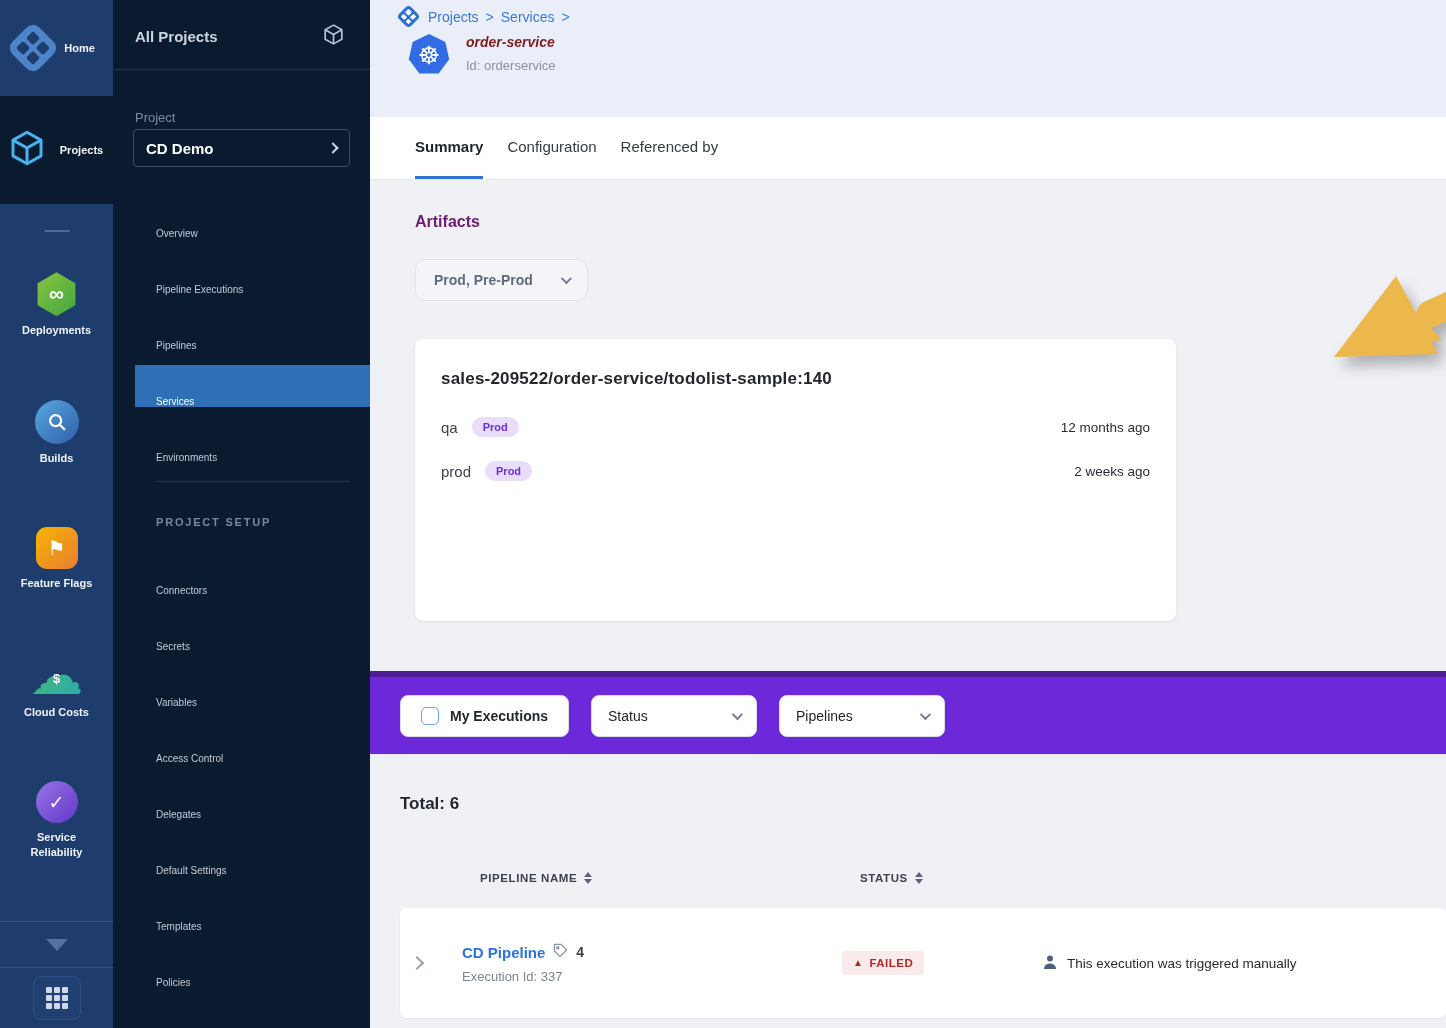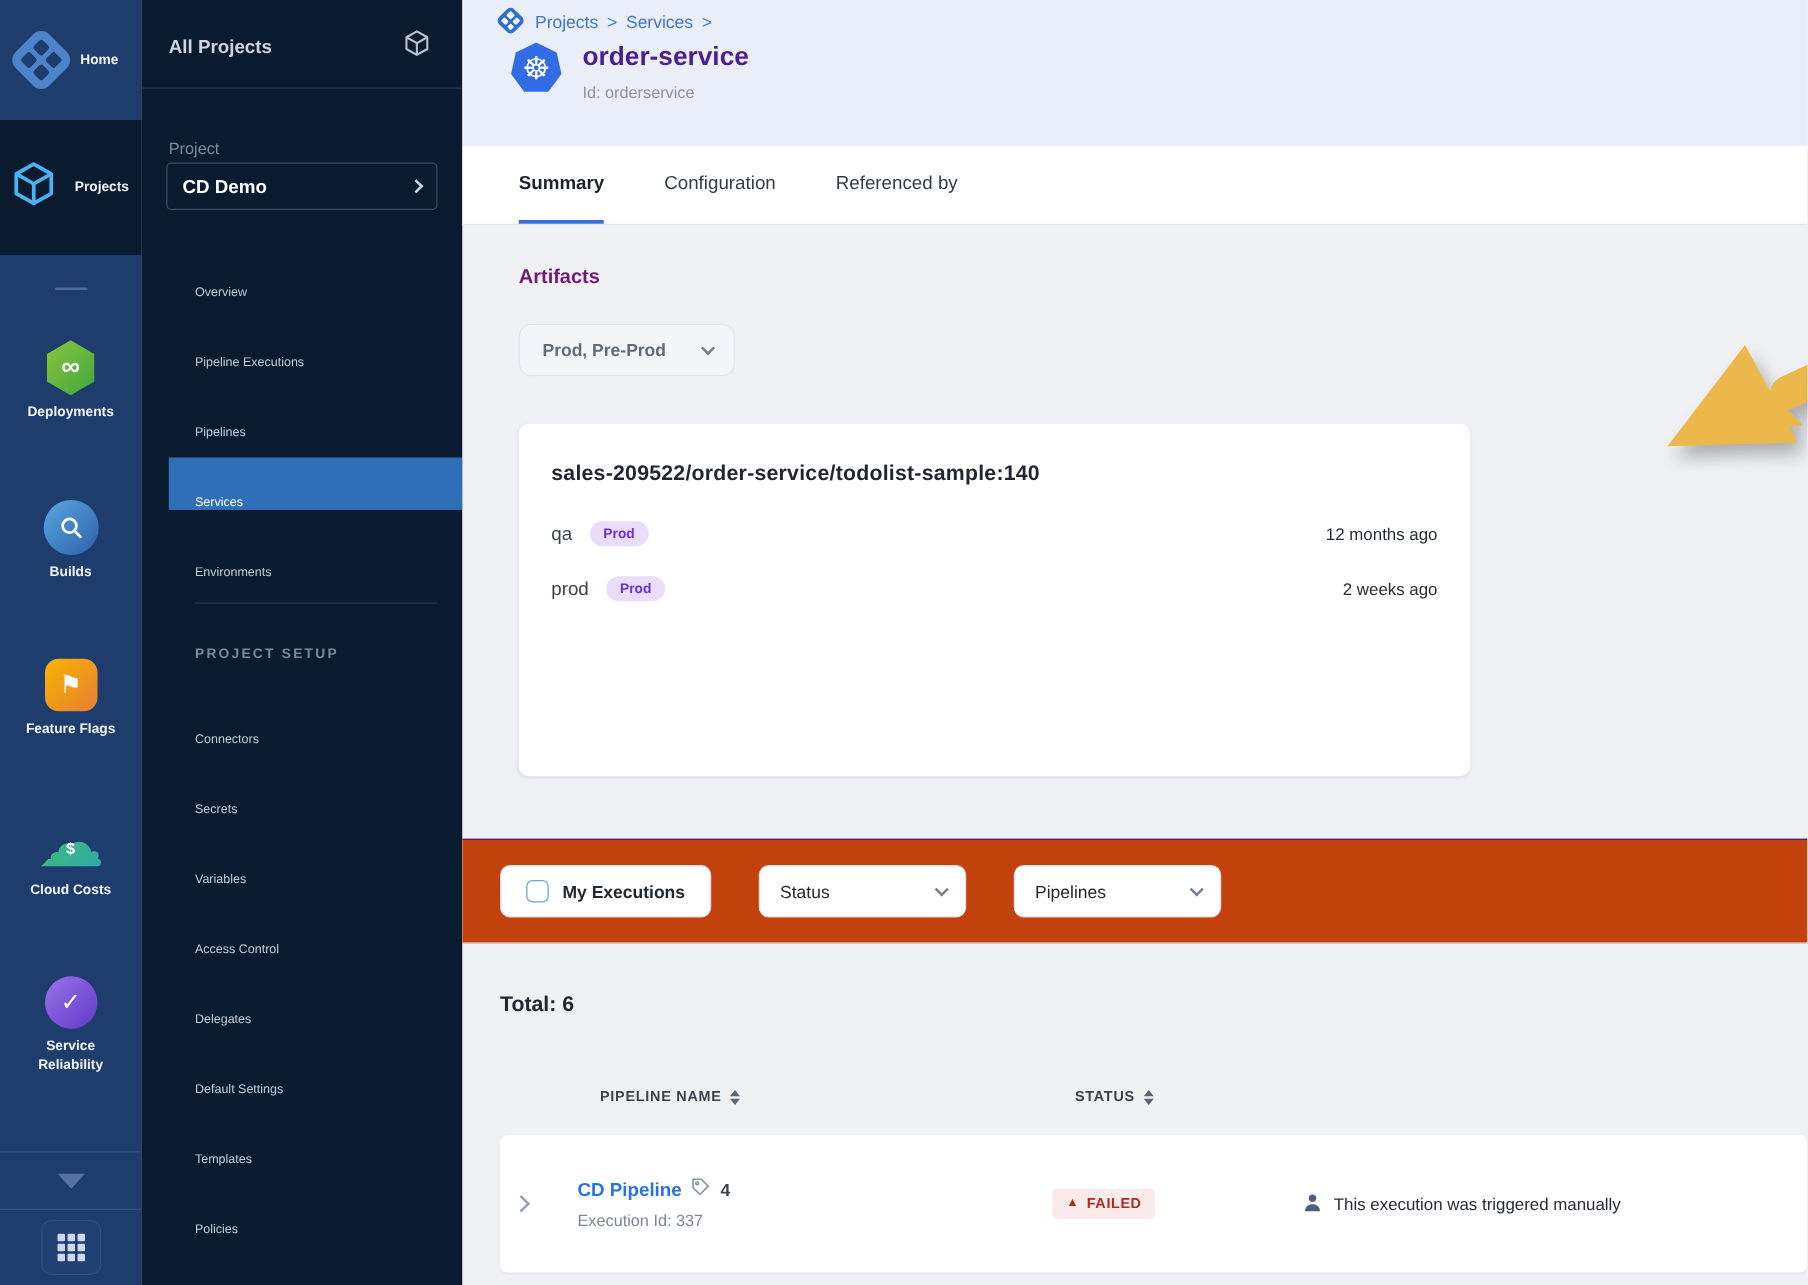--- a/index.html
+++ b/index.html
@@ -62,46 +62,46 @@
   .page-header { background:#e9eef8; padding:8px 0 0 30px; height:117px; }
   .breadcrumb { display:flex; align-items:center; gap:7px; font-size:14px; color:#3b77d9; font-weight:500; }
   .crumb { cursor:pointer; }
   .crumb-sep { color:#3b77d9; }
   .harness-logo-sm { width:17px; height:17px; transform:rotate(45deg); background:#2f6ed2; border-radius:4px;
     display:grid; grid-template-columns:1fr 1fr; place-items:center; padding:2px; margin-right:4px; }
   .harness-logo-sm i { width:4.5px; height:4.5px; background:#fff; border-radius:1px; }
   .title-row { display:flex; align-items:flex-start; gap:16px; margin-top:9px; padding-left:8px; }
   .k8s-icon { width:42px; height:42px; background:#326ce5; color:#fff; font-size:25px; line-height:42px; text-align:center;
     clip-path:polygon(50% 0%,89% 19%,98% 60%,73% 94%,27% 94%,2% 60%,11% 19%); }
-  .page-title { font-size:21px; font-weight:bold; color:#4c1d95; }
+  .page-title { font-size:14px; font-weight:bold; color:#7f1d1d;font-style:italic; }
   .page-id { font-size:13px; color:#8b92a0; margin-top:8px; }
 
-  .tabs { background:#fff; border-bottom:1px solid #e4e6ec; height:63px; display:flex; gap:48px; padding-left:45px; }
+  .tabs { background:#fff; border-bottom:1px solid #e4e6ec; height:63px; display:flex; gap:24px; padding-left:45px; }
   .tab { display:flex; align-items:center; font-size:15px; color:#343b46; border-bottom:3px solid transparent; cursor:pointer; }
   .tab.active { font-weight:bold; color:#1d222b; border-bottom-color:#3273d4; }
 
   .content { padding:33px 0 0 45px; }
   .section-title { font-size:16px; font-weight:bold; color:#701a75; }
   .env-pill { margin-top:28px; display:inline-flex; align-items:center; gap:28px; height:42px; padding:0 18px;
     background:#f4f5f9; border:1px solid #e2e4ed; border-radius:10px; color:#636a79; font-weight:bold; font-size:14px; cursor:pointer; }
   .chev-down { width:8px; height:8px; border-right:2px solid #767e8e; border-bottom:2px solid #767e8e; transform:rotate(45deg) translateY(-2px); }
   .chev-right { width:8px; height:8px; border-right:2px solid #cfd6e2; border-bottom:2px solid #cfd6e2; transform:rotate(-45deg); }
 
   .artifact-card { margin-top:38px; width:761px; height:282px; background:#fff; border-radius:8px;
     box-shadow:0 1px 3px rgba(30,40,60,0.10); padding:30px 26px 0; }
   .artifact-title { font-size:17px; font-weight:bold; color:#23262f; letter-spacing:0.2px; }
   .artifact-row { display:flex; align-items:center; margin-top:28px; }
   .artifact-row + .artifact-row { margin-top:24px; }
   .env-name { font-size:15px; color:#3c424e; }
   .badge-prod { margin-left:14px; padding:4px 11px; border-radius:10px; background:#e9ddfb; color:#6b30d6;
     font-size:11px; font-weight:bold; }
   .artifact-time { margin-left:auto; font-size:13.5px; color:#272c35; font-weight:500; }
 
-  .filter-bar { margin-top:50px; background:#c2410c; height:84px; display:flex; align-items:center; gap:38px; padding-left:30px;
-    border-top:1px solid #4c1d95; border-bottom:1px solid #e8eaef; }
+  .filter-bar { margin-top:50px; background:#6d28d9; height:84px; display:flex; align-items:center; gap:22px; padding-left:30px;
+    border-top:6px solid #4c1d95; border-bottom:1px solid #e8eaef; }
   .pill { height:42px; border:1px solid #dadde6; border-radius:8px; background:#fff; display:flex; align-items:center; cursor:pointer; }
   .check-pill { gap:11px; padding:0 20px; font-size:14px; font-weight:bold; color:#22262e; }
   .checkbox { width:18px; height:18px; border:1.5px solid #6ba3e8; border-radius:5px; background:#fff; }
   .select-pill { width:166px; justify-content:space-between; padding:0 16px; font-size:14px; color:#22262e; }
 
   .executions { padding:39px 0 0 30px; }
   .total-line { font-size:17px; font-weight:bold; color:#22262e; }
   .table-head { display:grid; grid-template-columns:50px 380px 200px 1fr; margin:58px 0 0 0; padding-left:30px; }
   .col-head { display:flex; align-items:center; font-size:11.5px; font-weight:bold; letter-spacing:0.6px; color:#3c424d; }
   .sort { display:inline-flex; flex-direction:column; margin-left:7px; }

